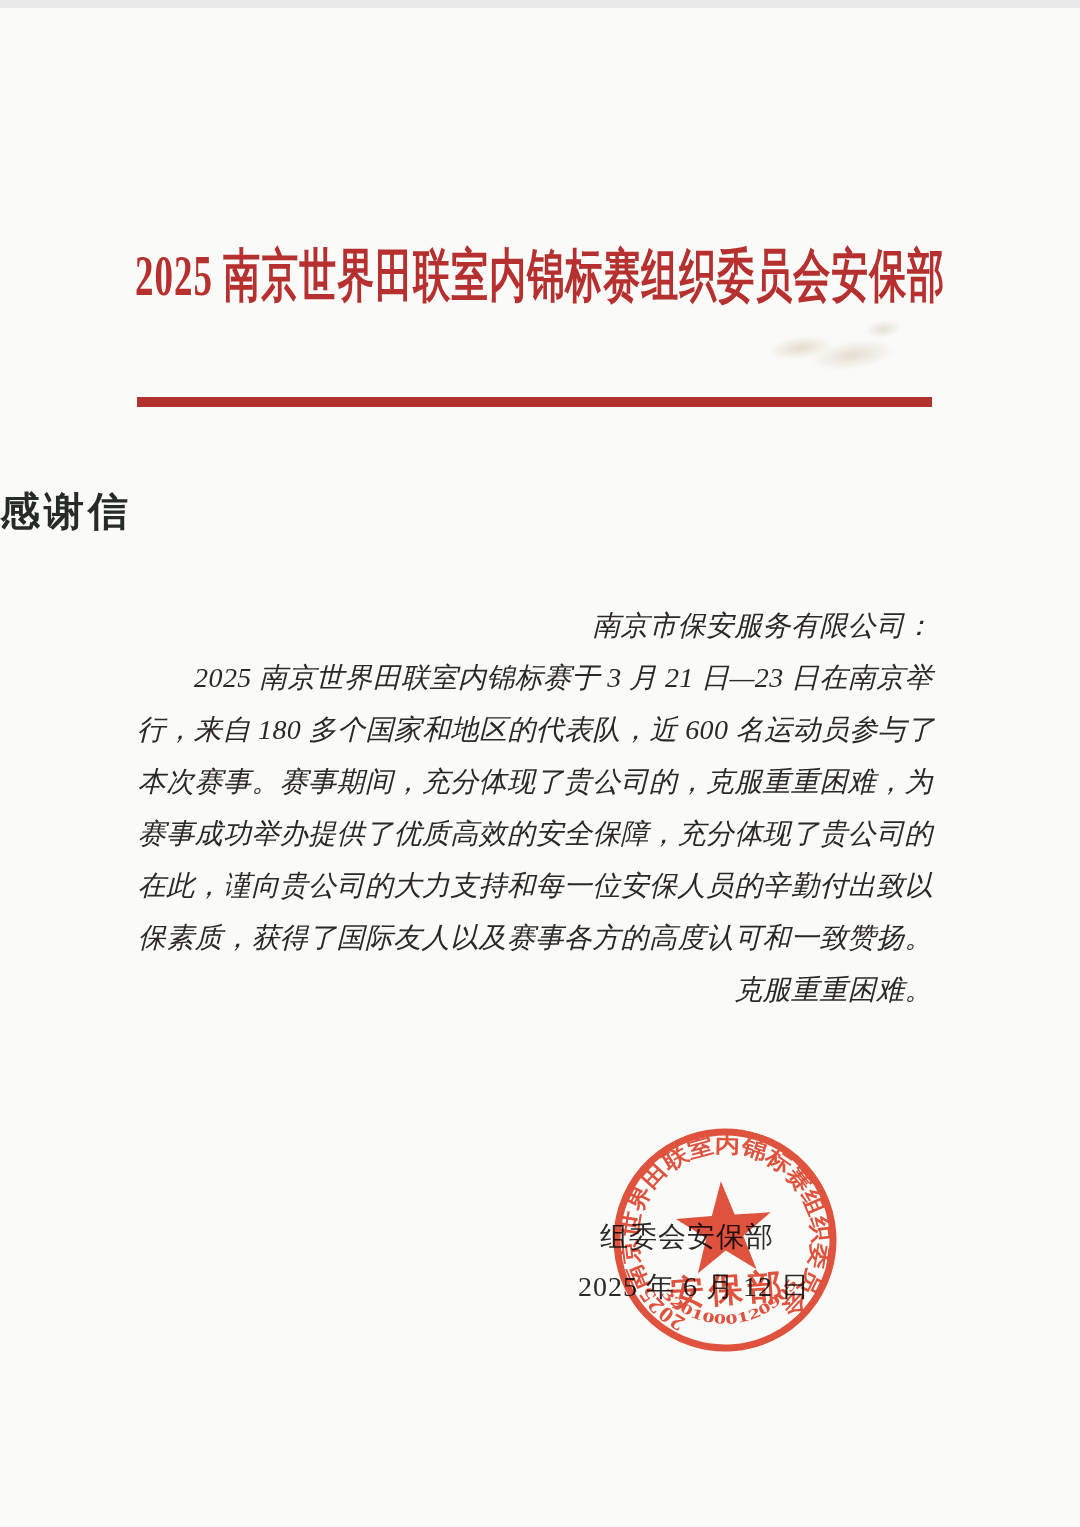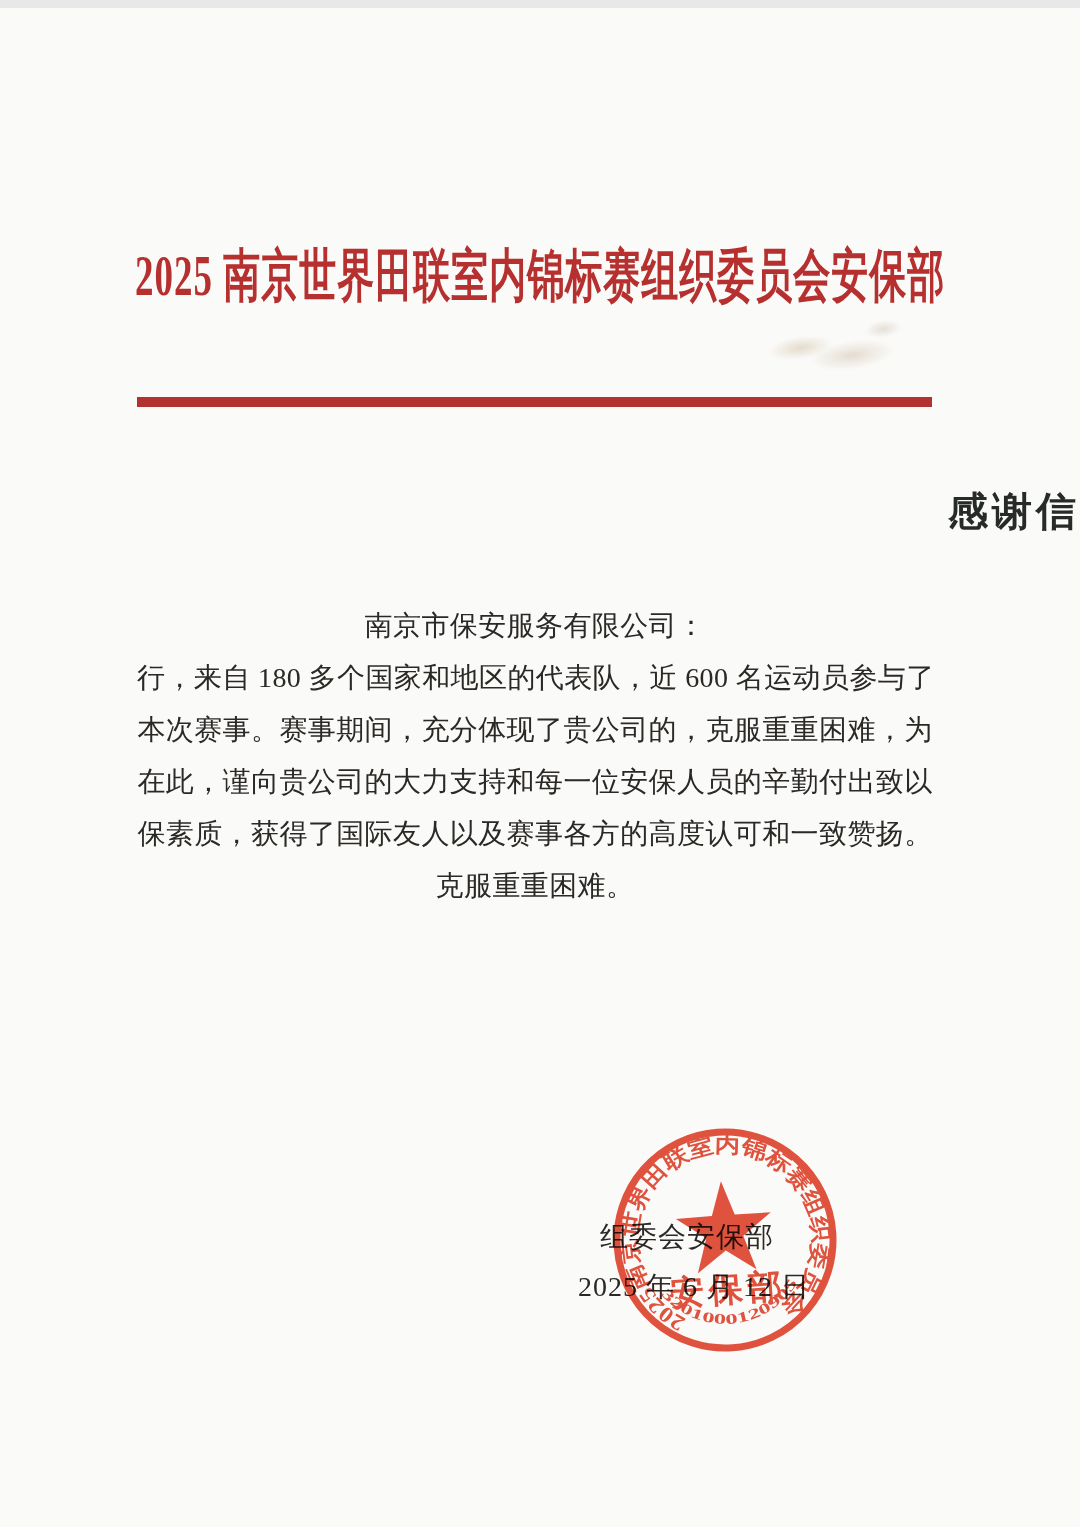--- a/index.html
+++ b/index.html
@@ -53,36 +53,37 @@
     width: 795px;
     height: 10px;
     background: var(--rule, #b23230);
   }
   .letter-title {
     position: absolute;
     top: 476px;
     left: 0;
     width: 100%;
     margin: 0;
-    text-align: right;
+    text-align: left;
     font-size: 40px;
     font-weight: bold;
     letter-spacing: 4px;
     color: #272b27;
   }
   .letter-body {
     position: absolute;
     left: 137px;
     top: 592px;
     width: 796px;
     font-size: 28px;
     letter-spacing: 0.4px;
     line-height: 52px;
     color: #2b2926;
-    text-align: center;
+    text-align: right;
+    font-style: italic;
   }
   .letter-body .line {
     white-space: nowrap;
   }
   .sig-org {
     position: absolute;
     left: 600px;
     top: 1210px;
     font-size: 28px;
     letter-spacing: 1px;
@@ -122,22 +123,24 @@
   <h1 class="org-title">2025 南京世界田联室内锦标赛组织委员会安保部</h1>
 
   <div class="smudge"></div>
 
   <div class="red-rule"></div>
 
   <h2 class="letter-title">感谢信</h2>
 
   <div class="letter-body">
       <div class="line">南京市保安服务有限公司：</div>
+      <div class="line">　　2025 南京世界田联室内锦标赛于 3 月 21 日—23 日在南京举</div>
       <div class="line">行，来自 180 多个国家和地区的代表队，近 600 名运动员参与了</div>
       <div class="line">本次赛事。赛事期间，充分体现了贵公司的，克服重重困难，为</div>
+      <div class="line">赛事成功举办提供了优质高效的安全保障，充分体现了贵公司的</div>
       <div class="line">在此，谨向贵公司的大力支持和每一位安保人员的辛勤付出致以</div>
       <div class="line">保素质，获得了国际友人以及赛事各方的高度认可和一致赞扬。</div>
       <div class="line">克服重重困难。</div>
     </div>
 
   <div class="sig-org">组委会安保部</div>
 
   <div class="sig-date">2025 年 6 月 12 日</div>
 
   <svg class="stamp" viewBox="0 0 260 260" aria-hidden="true">

